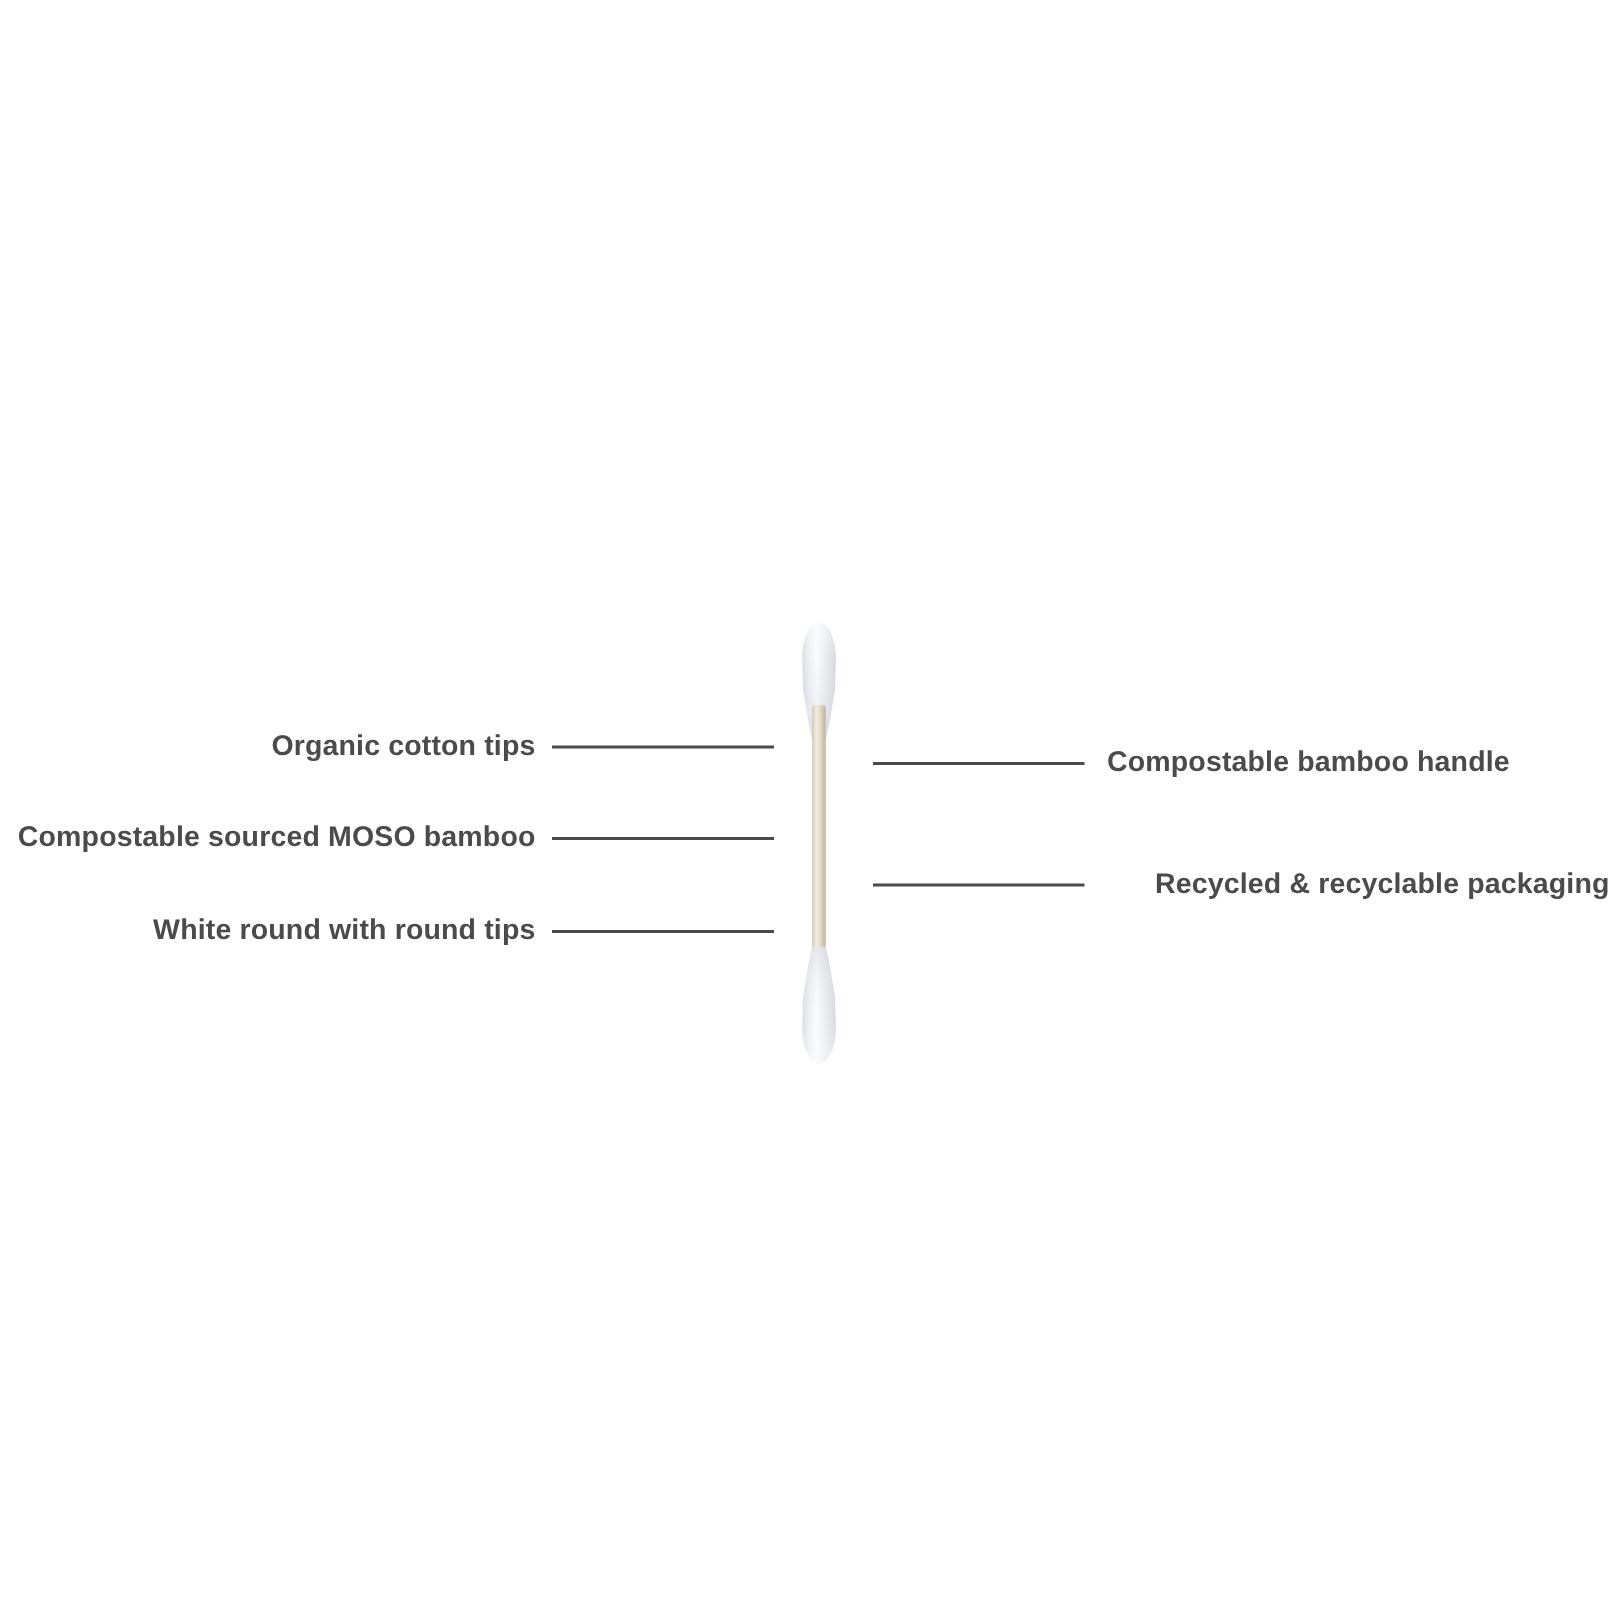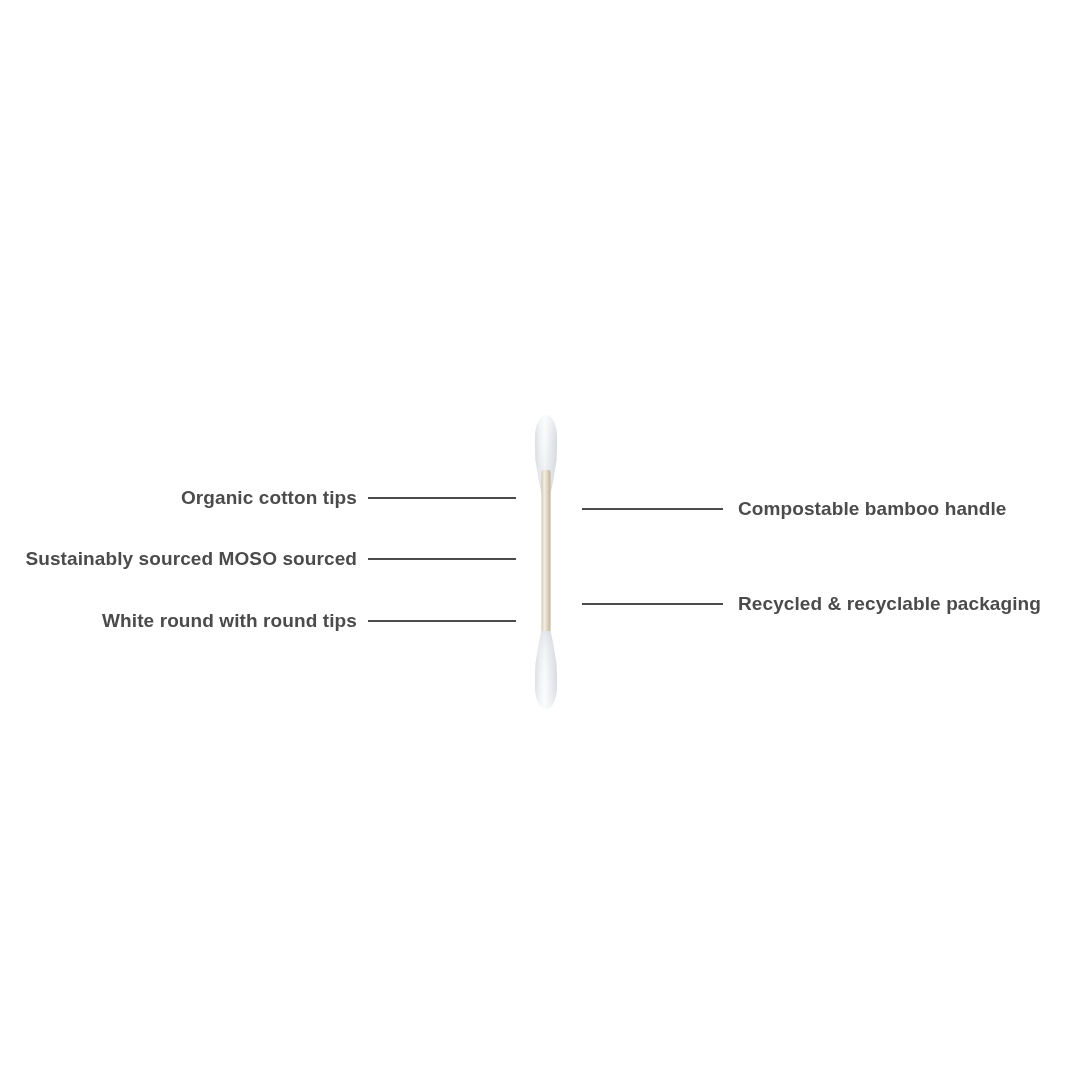--- a/index.html
+++ b/index.html
@@ -154,21 +154,21 @@
   }
   .callout.right .leader-line {
     width: 141px;
     margin-right: 15px;
     flex: none;
   }
 
   .row-1 { top: 487px; }
   .row-2 { top: 498px; }
   .row-3 { top: 548px; }
-  .row-4 { top: 593px; }
+  .row-4 { top: 579px; gap: 32px; }
   .row-5 { top: 610px; }
 </style>
 </head>
 <body>
 
 <div id="stage">
 
   <div class="product">
     <div class="swab-tip top">
       <div class="tip-shade"></div>
@@ -178,21 +178,21 @@
       <div class="tip-shade"></div>
     </div>
   </div>
 
   <div class="callout left row-1">
     <span class="callout-label">Organic cotton tips</span>
     <span class="leader-line"></span>
   </div>
 
   <div class="callout left row-3">
-    <span class="callout-label">Sustainably sourced MOSO sourced</span>
+    <span class="callout-label">Compostable sourced MOSO bamboo</span>
     <span class="leader-line"></span>
   </div>
 
   <div class="callout left row-5">
     <span class="callout-label">White round with round tips</span>
     <span class="leader-line"></span>
   </div>
 
   <div class="callout right row-2">
     <span class="leader-line"></span>

